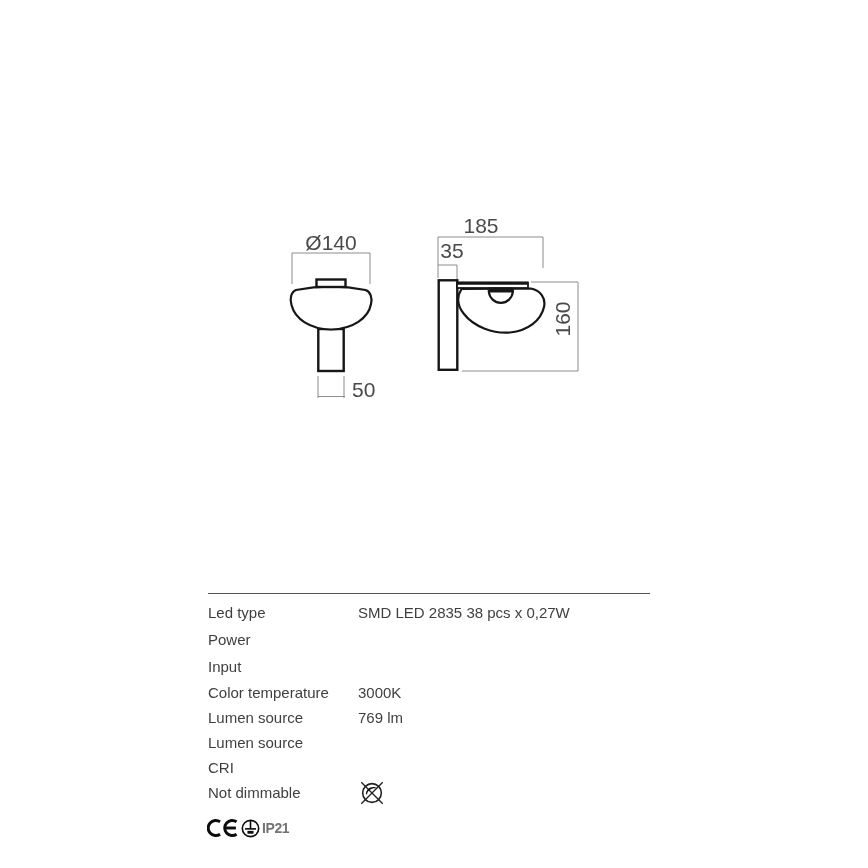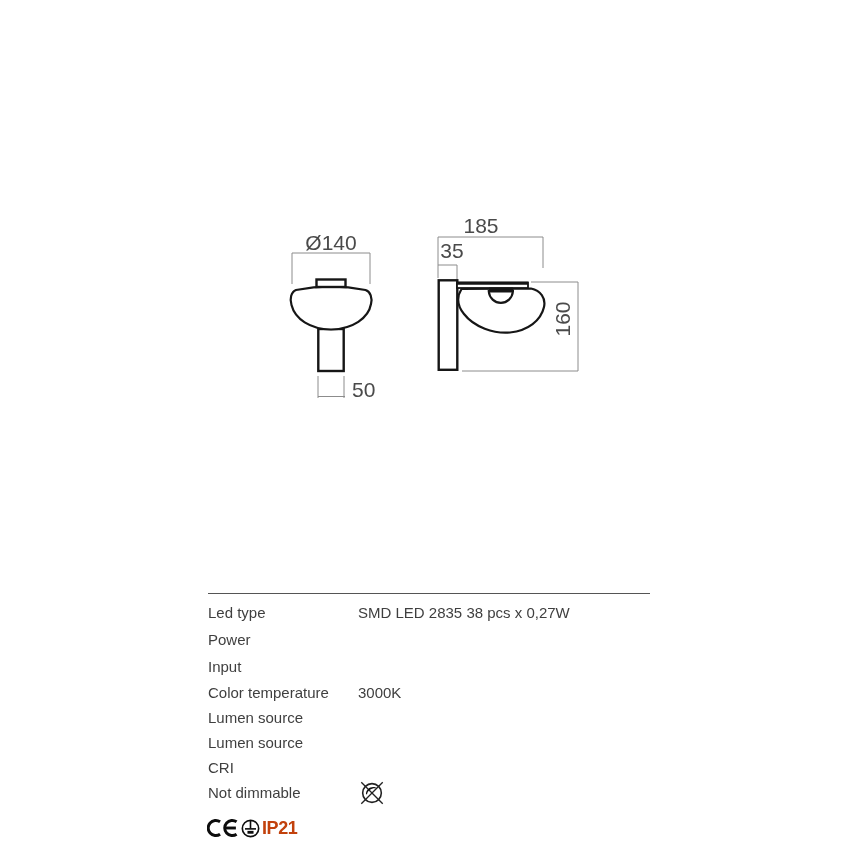--- a/index.html
+++ b/index.html
@@ -61,22 +61,22 @@
     position: absolute;
     left: 207px;
     top: 815px;
     height: 26px;
     display: flex;
     align-items: center;
   }
   #cert-row svg { display: block; }
   .ip-rating {
     font-weight: 700;
-    font-size: 18px;
-    color: #c2410c;
+    font-size: 14px;
+    color: #737373;
     letter-spacing: -0.4px;
     margin-left: 2px;
   }
 </style>
 </head>
 <body>
 
 <div id="stage">
 
   <svg id="drawing-svg" viewBox="0 0 868 440" xmlns="http://www.w3.org/2000/svg">
@@ -147,20 +147,21 @@
     </div>
     <div class="spec-row tall">
       <div class="spec-label">Input</div>
     </div>
     <div class="spec-row">
       <div class="spec-label">Color temperature</div>
       <div class="spec-value">3000K</div>
     </div>
     <div class="spec-row">
       <div class="spec-label">Lumen source</div>
+      <div class="spec-value">769 lm</div>
     </div>
     <div class="spec-row">
       <div class="spec-label">Lumen source</div>
     </div>
     <div class="spec-row">
       <div class="spec-label">CRI</div>
     </div>
     <div class="spec-row">
       <div class="spec-label">Not dimmable</div>
       <div class="spec-value icon-cell">

